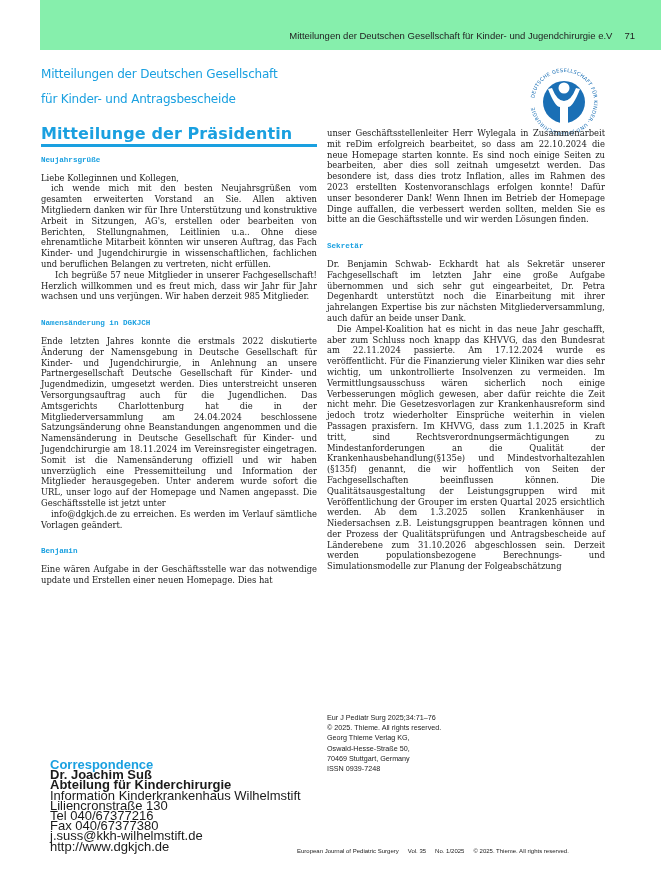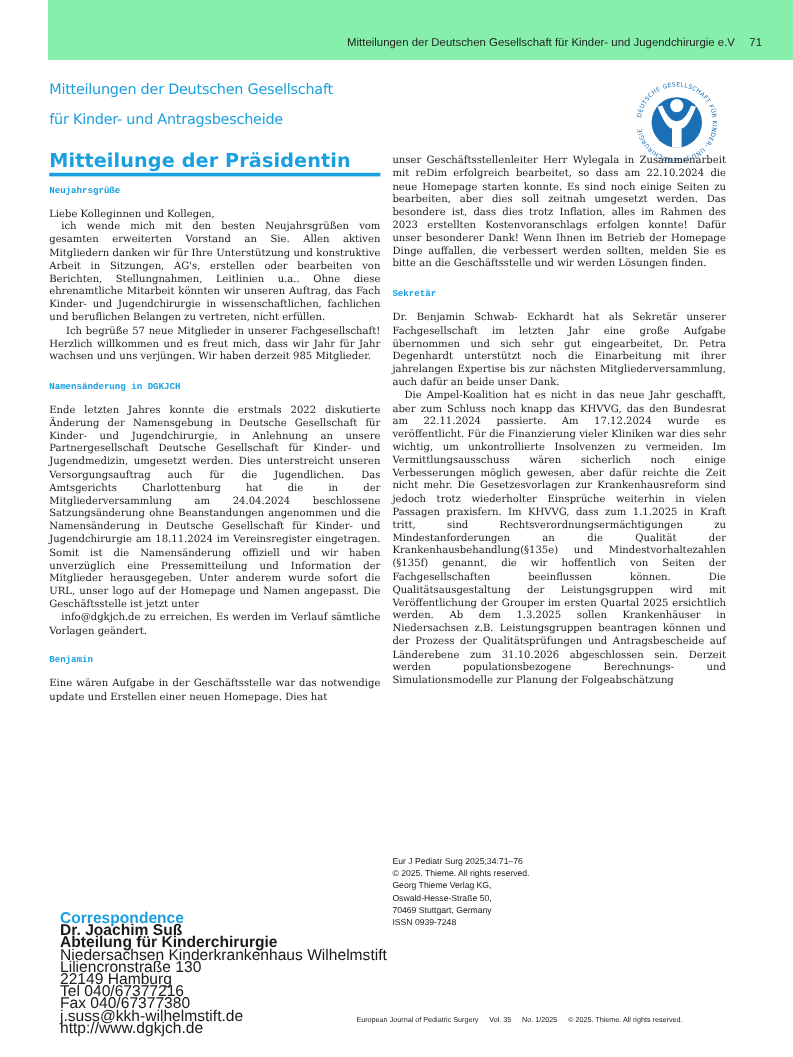--- a/index.html
+++ b/index.html
@@ -74,23 +74,22 @@
 
   <div class="sub" style="margin-top:16px;">Sekretär</div>
   <p>Dr. Benjamin Schwab- Eckhardt hat als Sekretär unserer Fachgesellschaft im letzten Jahr eine große Aufgabe übernommen und sich sehr gut eingearbeitet, Dr. Petra Degenhardt unterstützt noch die Einarbeitung mit ihrer jahrelangen Expertise bis zur nächsten Mitgliederversammlung, auch dafür an beide unser Dank.</p>
   <p class="ind">Die Ampel-Koalition hat es nicht in das neue Jahr geschafft, aber zum Schluss noch knapp das KHVVG, das den Bundesrat am 22.11.2024 passierte. Am 17.12.2024 wurde es veröffentlicht. Für die Finanzierung vieler Kliniken war dies sehr wichtig, um unkontrollierte Insolvenzen zu vermeiden. Im Vermittlungsausschuss wären sicherlich noch einige Verbesserungen möglich gewesen, aber dafür reichte die Zeit nicht mehr. Die Gesetzesvorlagen zur Krankenhausreform sind jedoch trotz wiederholter Einsprüche weiterhin in vielen Passagen praxisfern. Im KHVVG, dass zum 1.1.2025 in Kraft tritt, sind Rechtsverordnungsermächtigungen zu Mindestanforderungen an die Qualität der Krankenhausbehandlung(§135e) und Mindestvorhaltezahlen (§135f) genannt, die wir hoffentlich von Seiten der Fachgesellschaften beeinflussen können. Die Qualitätsausgestaltung der Leistungsgruppen wird mit Veröffentlichung der Grouper im ersten Quartal 2025 ersichtlich werden. Ab dem 1.3.2025 sollen Krankenhäuser in Niedersachsen z.B. Leistungsgruppen beantragen können und der Prozess der Qualitätsprüfungen und Antragsbescheide auf Länderebene zum 31.10.2026 abgeschlossen sein. Derzeit werden populationsbezogene Berechnungs- und Simulationsmodelle zur Planung der Folgeabschätzung</p>
 </div>
 
 <div class="corr">
   <div class="lbl">Correspondence</div>
   <div class="b">Dr. Joachim Suß</div>
   <div class="b">Abteilung für Kinderchirurgie</div>
-  <div>Niedersachsen Kinderkrankenhaus Wilhelmstift</div>
+  <div>Information Kinderkrankenhaus Wilhelmstift</div>
   <div>Liliencronstraße 130</div>
-  <div>22149 Hamburg</div>
   <div>Tel 040/67377216</div>
   <div>Fax 040/67377380</div>
   <div>j.suss@kkh-wilhelmstift.de</div>
   <div>http://www.dgkjch.de</div>
 </div>
 
 <div class="pub">
   <div>Eur J Pediatr Surg 2025;34:71–76</div>
   <div>© 2025. Thieme. All rights reserved.</div>
   <div>Georg Thieme Verlag KG,</div>

